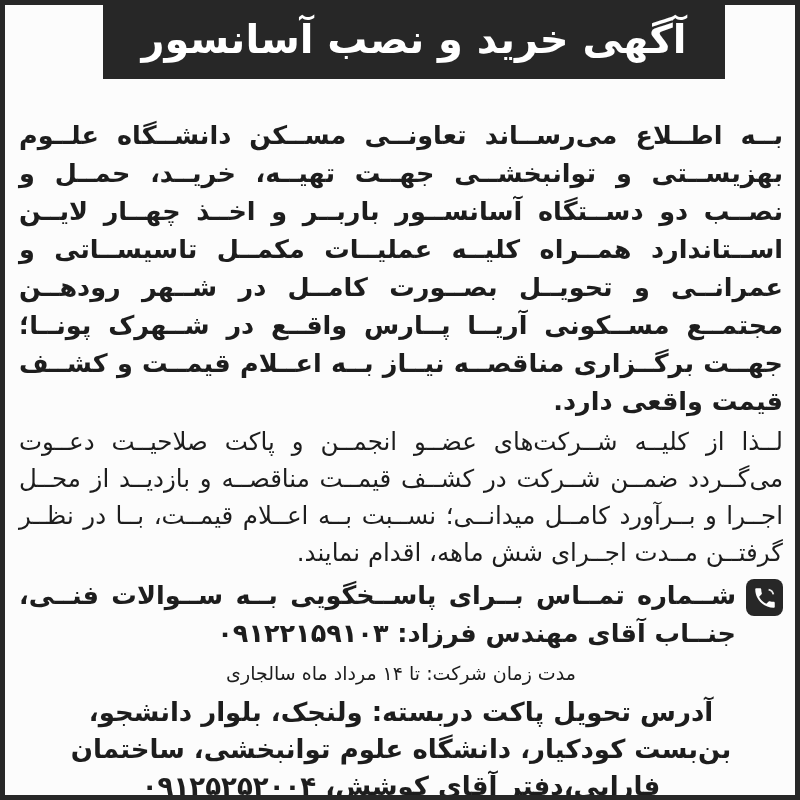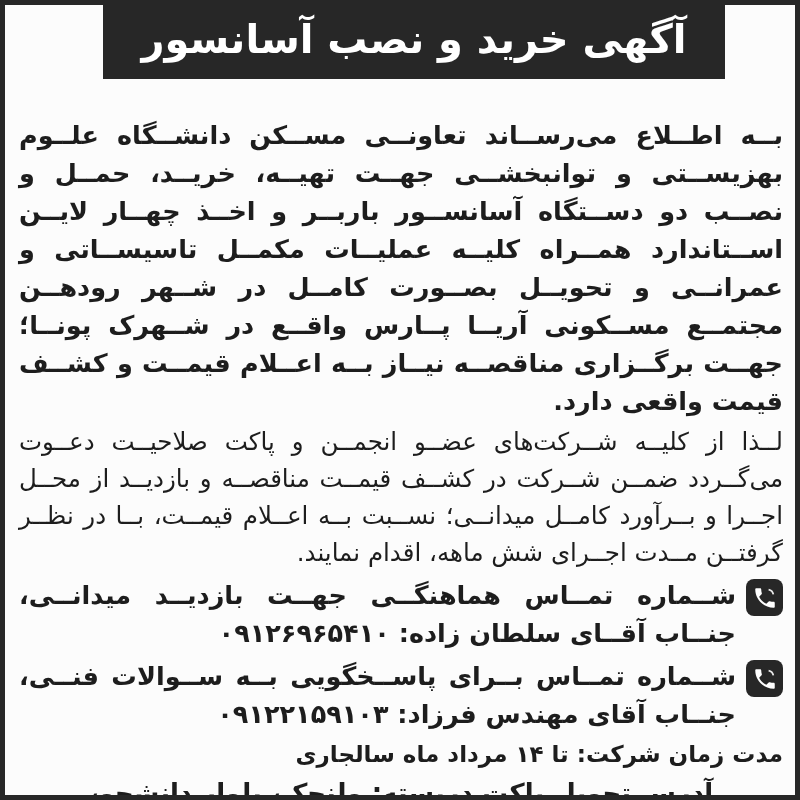--- a/index.html
+++ b/index.html
@@ -64,24 +64,24 @@
     float:right;
     width:37px;height:37px;
     margin-left:10px;
     margin-top:3px;
     background:var(--header-bg);
     border-radius:8px;
     display:flex;align-items:center;justify-content:center;
   }
   .phone-badge svg{width:26px;height:26px;display:block;}
   .deadline{
-    font-size:23px;
-    font-weight:bold;
+    font-size:19px;
+    font-weight:normal;
     line-height:38px;
-    text-align:right;
+    text-align:center;
     margin-top:2px;
   }
   .address{
     font-size:26px;
     font-weight:bold;
     line-height:37px;
     text-align:center;
     margin-top:2px;
     padding:0 30px;
   }
@@ -94,29 +94,20 @@
   <div class="title-bar">
     <div class="title">آگهی خرید و نصب آسانسور</div>
   </div>
 
   <div class="content">
 
     <p class="para intro">بــه اطــلاع می‌رســاند تعاونــی مســکن دانشــگاه علــوم بهزیســتی و توانبخشــی جهــت تهیــه، خریــد، حمــل و نصــب دو دســتگاه آسانســور باربــر و اخــذ چهــار لایــن اســتاندارد همــراه کلیــه عملیــات مکمــل تاسیســاتی و عمرانــی و تحویــل بصــورت کامــل در شــهر رودهــن مجتمــع مســکونی آریــا پــارس واقــع در شــهرک پونــا؛ جهــت برگــزاری مناقصــه نیــاز بــه اعــلام قیمــت و کشــف قیمت واقعی دارد.</p>
 
     <p class="para invitation">لــذا از کلیــه شــرکت‌های عضــو انجمــن و پاکت صلاحیــت دعــوت می‌گــردد ضمــن شــرکت در کشــف قیمــت مناقصــه و بازدیــد از محــل اجــرا و بــرآورد کامــل میدانــی؛ نســبت بــه اعــلام قیمــت، بــا در نظــر گرفتــن مــدت اجــرای شش ماهه، اقدام نمایند.</p>
 
-    <div class="contact">
-      <span class="phone-badge">
-        <svg viewBox="0 0 24 24" aria-hidden="true">
-          <path fill="#ffffff" d="M6.62 10.79c1.44 2.83 3.76 5.14 6.59 6.59l2.2-2.2c.27-.27.67-.36 1.02-.24 1.12.37 2.33.57 3.57.57.55 0 1 .45 1 1V20c0 .55-.45 1-1 1-9.39 0-17-7.61-17-17 0-.55.45-1 1-1h3.5c.55 0 1 .45 1 1 0 1.25.2 2.45.57 3.57.11.35.03.74-.25 1.02l-2.2 2.2z"></path>
-          <path fill="#ffffff" d="M15.5 3.5c2.76.55 4.45 2.24 5 5l-1.6.32c-.42-2.06-1.66-3.3-3.72-3.72l.32-1.6z" opacity="0.9"></path>
-        </svg>
-      </span>
-      <span>شــماره تمــاس هماهنگــی جهــت بازدیــد میدانــی، جنــاب آقــای سلطان زاده: </span><span>۰۹۱۲۶۹۶۵۴۱۰</span>
-    </div>
 
     <div class="contact">
       <span class="phone-badge">
         <svg viewBox="0 0 24 24" aria-hidden="true">
           <path fill="#ffffff" d="M6.62 10.79c1.44 2.83 3.76 5.14 6.59 6.59l2.2-2.2c.27-.27.67-.36 1.02-.24 1.12.37 2.33.57 3.57.57.55 0 1 .45 1 1V20c0 .55-.45 1-1 1-9.39 0-17-7.61-17-17 0-.55.45-1 1-1h3.5c.55 0 1 .45 1 1 0 1.25.2 2.45.57 3.57.11.35.03.74-.25 1.02l-2.2 2.2z"></path>
           <path fill="#ffffff" d="M15.5 3.5c2.76.55 4.45 2.24 5 5l-1.6.32c-.42-2.06-1.66-3.3-3.72-3.72l.32-1.6z" opacity="0.9"></path>
         </svg>
       </span>
       <span>شــماره تمــاس بــرای پاســخگویی بــه ســوالات فنــی، جنــاب آقای مهندس فرزاد: </span><span>۰۹۱۲۲۱۵۹۱۰۳</span>
     </div>

